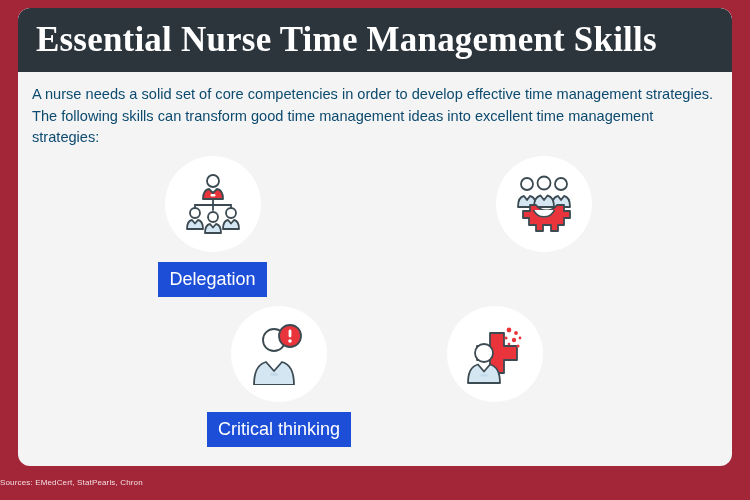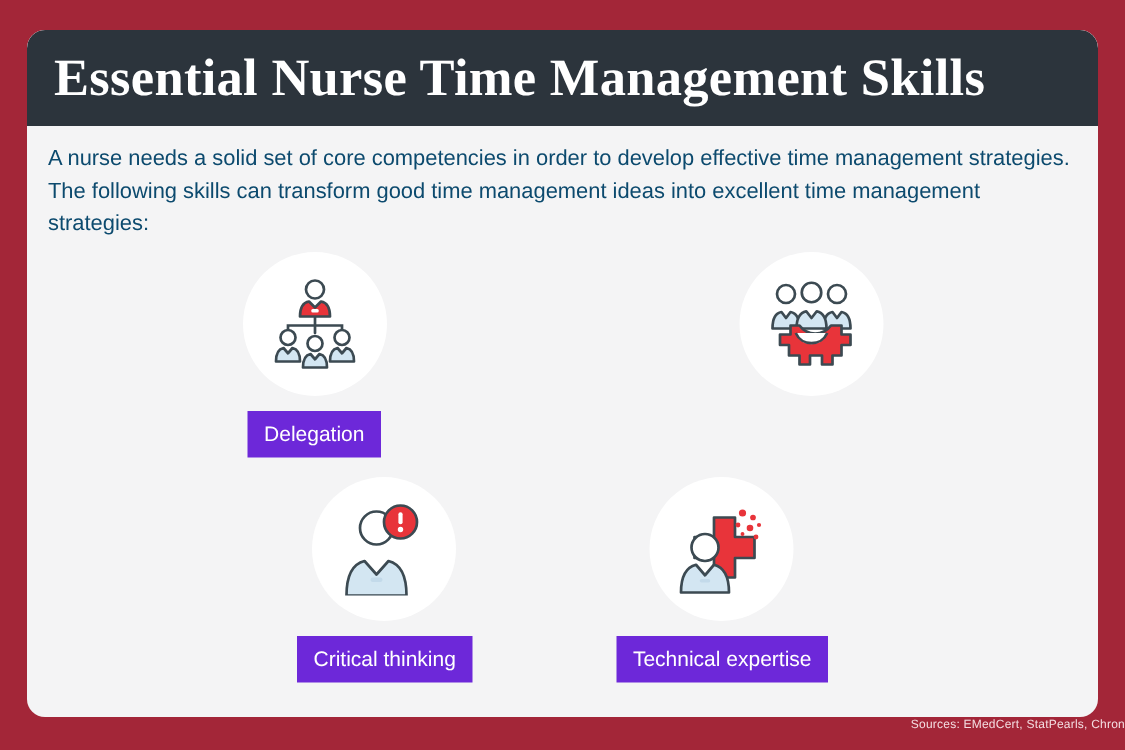--- a/index.html
+++ b/index.html
@@ -13,21 +13,21 @@
   body {
     font-family: "Liberation Sans", sans-serif;
     background: #A32638;
     position: relative;
   }
 
   
   .card {
     position: absolute;
     left: 18px;
-    top: 20px;
+    top: 8px;
     width: 714px;
     height: 458px;
     background: #F4F4F5;
     border-radius: 12px;
     overflow: hidden;
   }
 
   
   .header {
     position: absolute;
@@ -92,35 +92,35 @@
     height: 96px;
     border-radius: 50%;
     background: #FFFFFF;
     display: flex;
     align-items: center;
     justify-content: center;
   }
 
   .chip {
     margin-top: 10px;
-    background: #6d28d9;
+    background: #1d4ed8;
     color: #FFFFFF;
-    font-size: 14px;
+    font-size: 18px;
     line-height: 1;
     padding: 8px 11px 9px 11px;
     white-space: nowrap;
   }
 
   
   .footer {
     position: absolute;
     left: 0;
     top: 478px;
     width: 750px;
-    text-align: right;
+    text-align: left;
     font-size: 8px;
     color: #F3DDE1;
     letter-spacing: 0.15px;
   }
 </style>
 </head>
 <body>
 
 <div class="card">
 
@@ -203,20 +203,19 @@
             <circle cx="52" cy="19" r="2.2"></circle>
             <circle cx="58" cy="17" r="1.4"></circle>
             <circle cx="47" cy="23" r="1.3"></circle>
             <circle cx="56" cy="25" r="1.6"></circle>
           </g>
           <circle cx="22" cy="32" r="9" fill="#FFFFFF" stroke="#3C4A52" stroke-width="1.8"></circle>
           <path d="M6 62 q0-16 10-18.5 l6 7 l6-7 q10 2.5 10 18.5 z" fill="#D3E6F2" stroke="#3C4A52" stroke-width="1.8" stroke-linejoin="round"></path>
           <rect x="18.5" y="53" width="7" height="2.4" rx="1.2" fill="#C3DAEA"></rect>
         </svg>
       </div>
-      <div class="chip">Technical expertise</div>
     </div>
 
   </div>
 
 </div>
 
 <div class="footer">Sources: EMedCert, StatPearls, Chron</div>
 
 </body></html>

